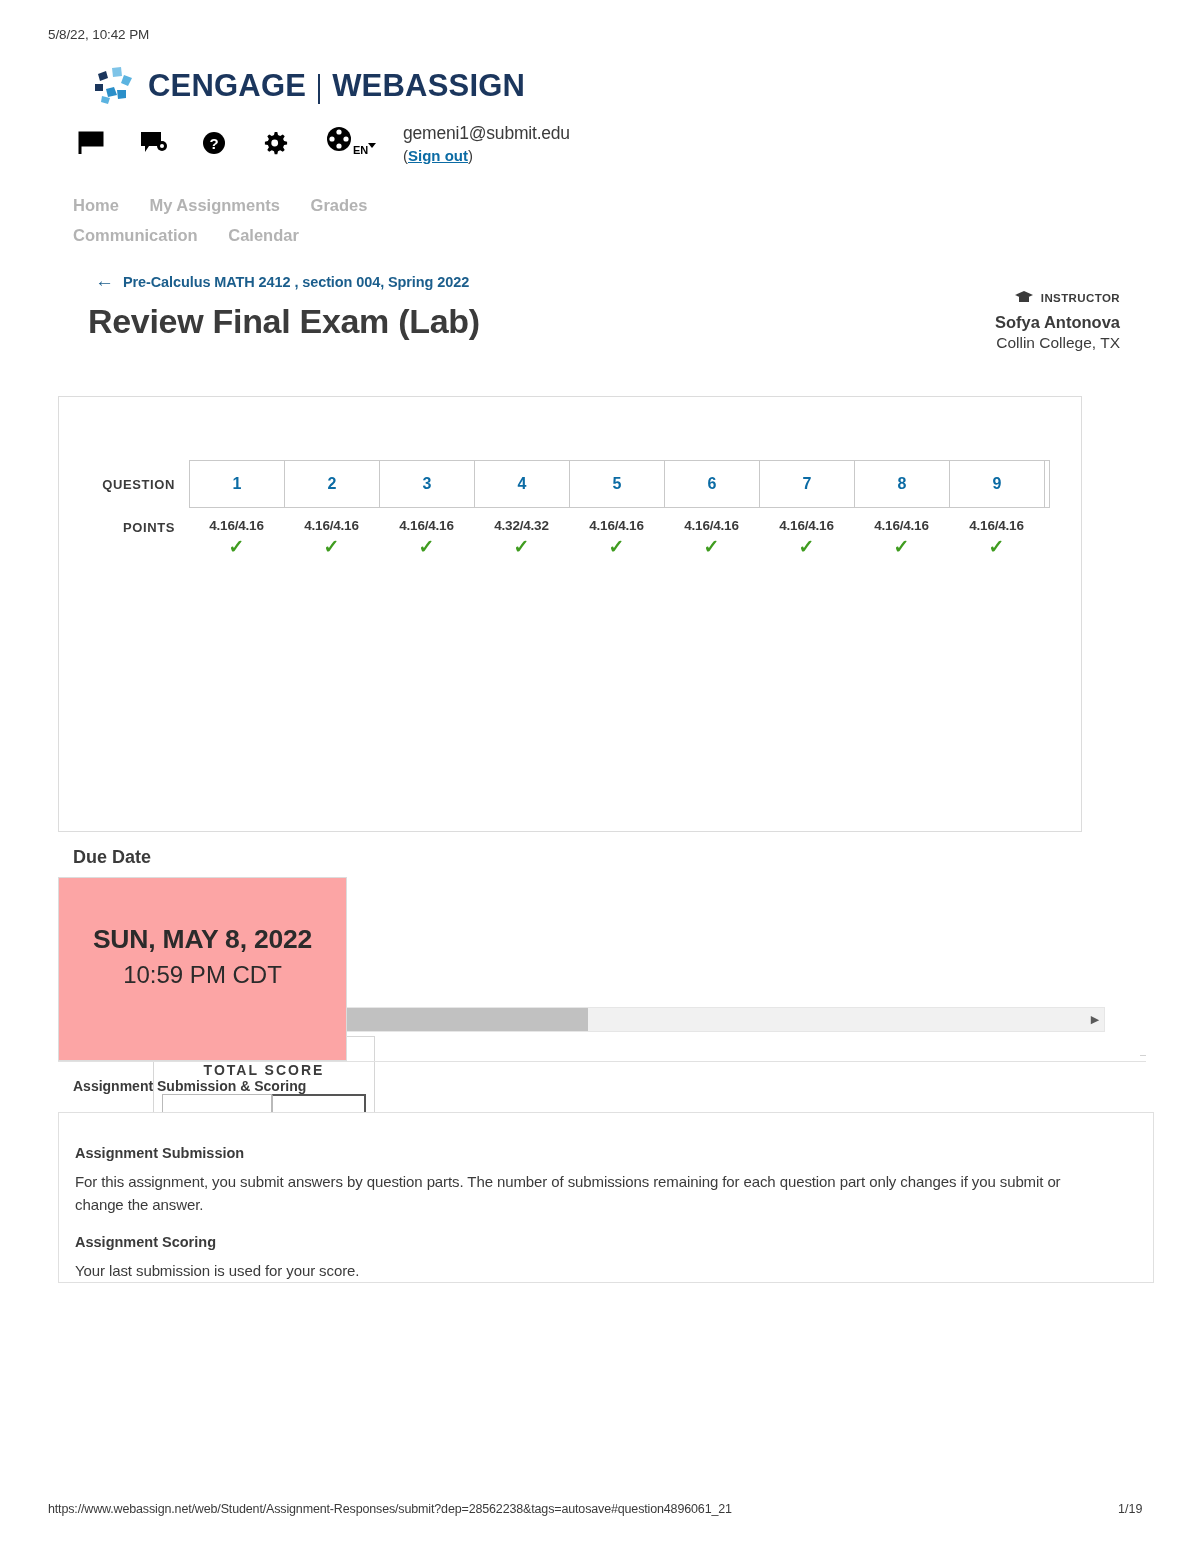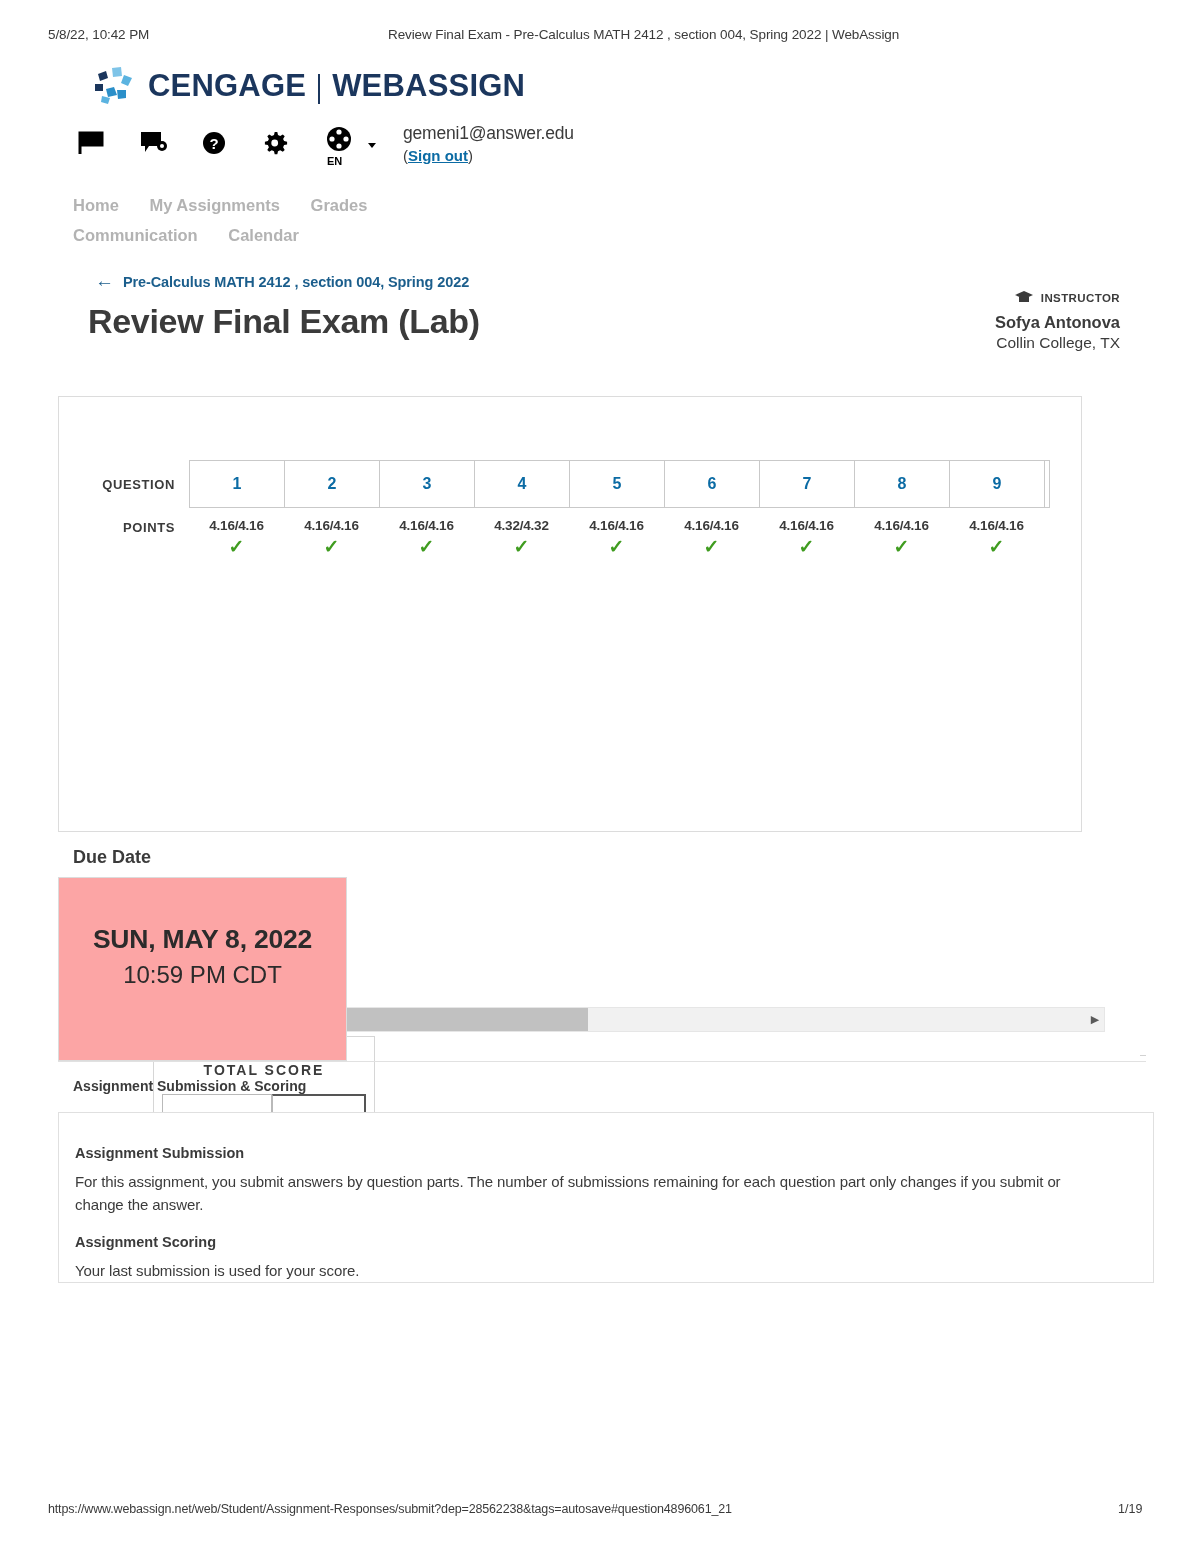--- a/index.html
+++ b/index.html
@@ -85,21 +85,21 @@
   }
   .util-icon {
     width: 62px;
     height: 34px;
     display: flex;
     align-items: center;
     justify-content: flex-start;
     color: #000;
   }
   .util-icon svg { display: block; }
-  .lang-wrap { display: flex; align-items: flex-start; position: relative; width: 76px; flex-direction: column;}
+  .lang-wrap { display: flex; align-items: flex-end; position: relative; width: 76px;}
   .lang-label {
     font-size: 11px;
     font-weight: bold;
     color: #000;
     margin-left: 1px;
     line-height: 1;
   }
   .lang-caret {
     position: absolute;
     left: 42px;
@@ -423,21 +423,20 @@
     width: 6px;
     height: 1px;
     background: #d2d2d2;
   }
 </style>
 </head>
 <body>
 
 <div class="print-header">
   <span class="ph-left">5/8/22, 10:42 PM</span>
-  <span class="ph-center">Review Final Exam  - Pre-Calculus MATH 2412 , section 004, Spring 2022 | WebAssign</span>
 </div>
 
 <div class="page">
 
   <div class="brandbar">
     <span class="brand-mark">
       <svg width="46" height="40" viewBox="0 0 46 40">
         <g>
           <path d="M6,9 L14,6 L16,13 L8,16 Z" fill="#1b365d"></path>
           <path d="M20,3 L29,2 L30,11 L21,12 Z" fill="#7ec4e8"></path>
@@ -488,21 +487,21 @@
           <circle cx="6" cy="13" r="2.6" fill="#fff"></circle>
           <circle cx="20" cy="13" r="2.6" fill="#fff"></circle>
         </svg>
       </span>
       <span class="lang-label">EN</span>
       <span class="lang-caret"></span>
     </span>
   </div>
 
   <div class="userblock">
-    <div class="user-email">gemeni1@answer.edu</div>
+    <div class="user-email">gemeni1@submit.edu</div>
     <div class="signout-line"><span>(</span><a class="signout-link" href="#">Sign out</a><span>)</span></div>
   </div>
 
   <div class="navmenu">
     <div>
       <span class="nav-item">Home</span>
       <span class="nav-item">My Assignments</span>
       <span class="nav-item">Grades</span>
     </div>
     <div class="nav-row2">

